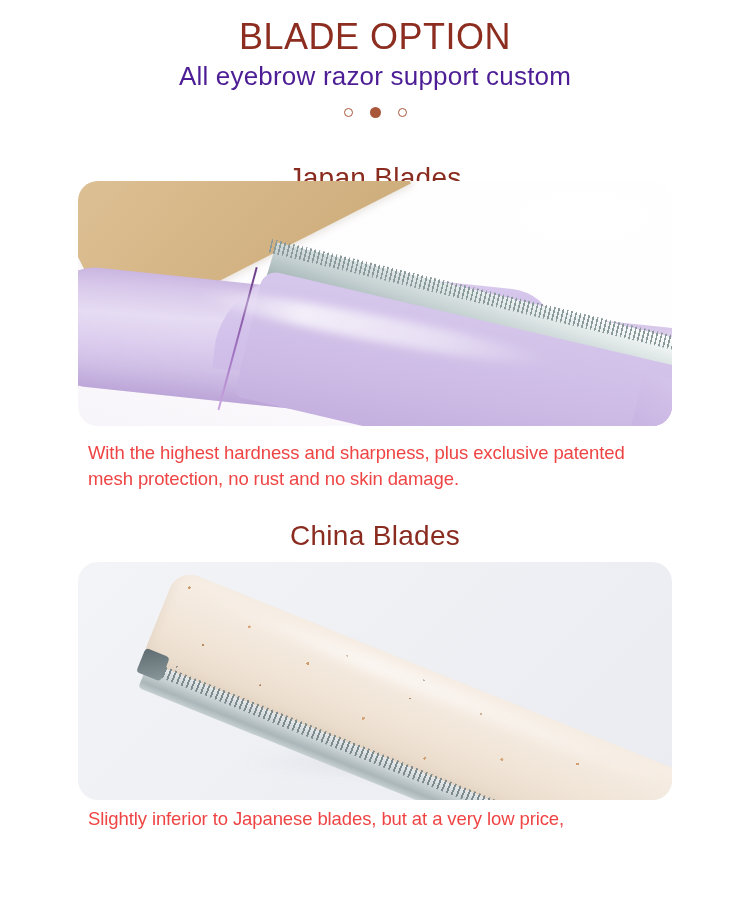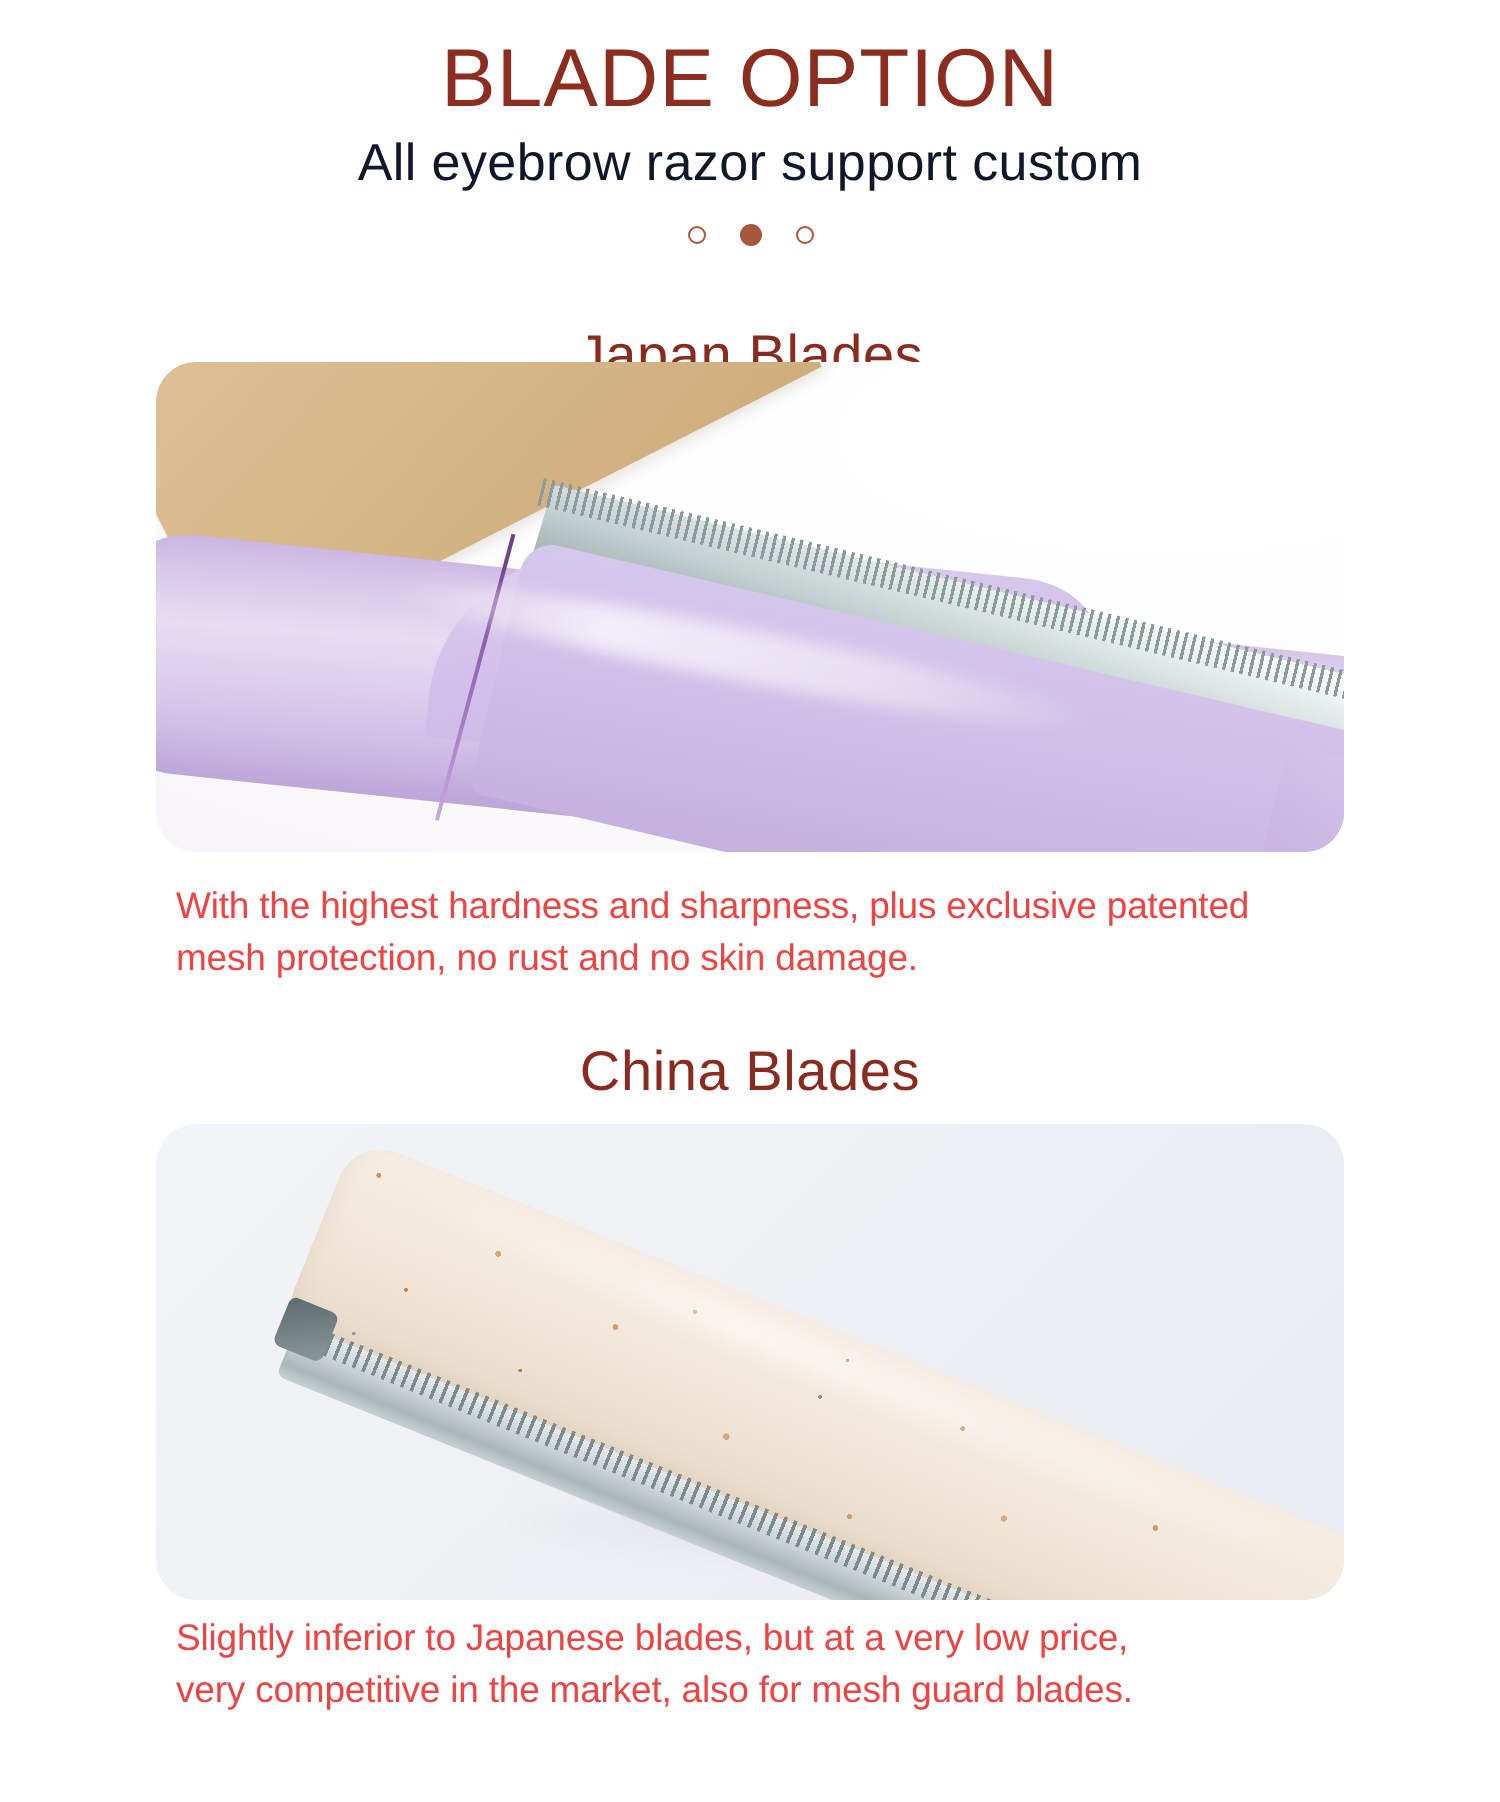--- a/index.html
+++ b/index.html
@@ -23,32 +23,32 @@
     position: relative;
     background: #ffffff;
   }
 
   
   .header {
     padding-top: 18px;
     text-align: center;
   }
   .main-title {
-    font-size: 41px;
+    font-size: 36px;
     font-weight: 400;
     letter-spacing: 0.5px;
     color: #8c2d20;
     line-height: 1.05;
     margin: 0;
     font-family: "Liberation Sans", sans-serif;
   }
   .subtitle {
     font-size: 26px;
     font-weight: 400;
-    color: #0f172a;
+    color: #4c1d95;
     margin: 6px 0 0 0;
     line-height: 1.15;
     letter-spacing: 0.2px;
   }
 
   
   .dots {
     margin: 14px 0 0 0;
     display: flex;
     justify-content: center;
@@ -382,16 +382,15 @@
         <div class="handle-gloss"></div>
       </div>
       <div class="blade-strip"></div>
       <div class="teeth"></div>
       <div class="butt"></div>
     </div>
   </div>
 
   <div class="body-text" id="desc-china">
     <span class="line">Slightly inferior to Japanese blades, but at a very low price,</span>
-    <span class="line">very competitive in the market, also for mesh guard blades.</span>
   </div>
 
 </div>
 
 </body></html>

